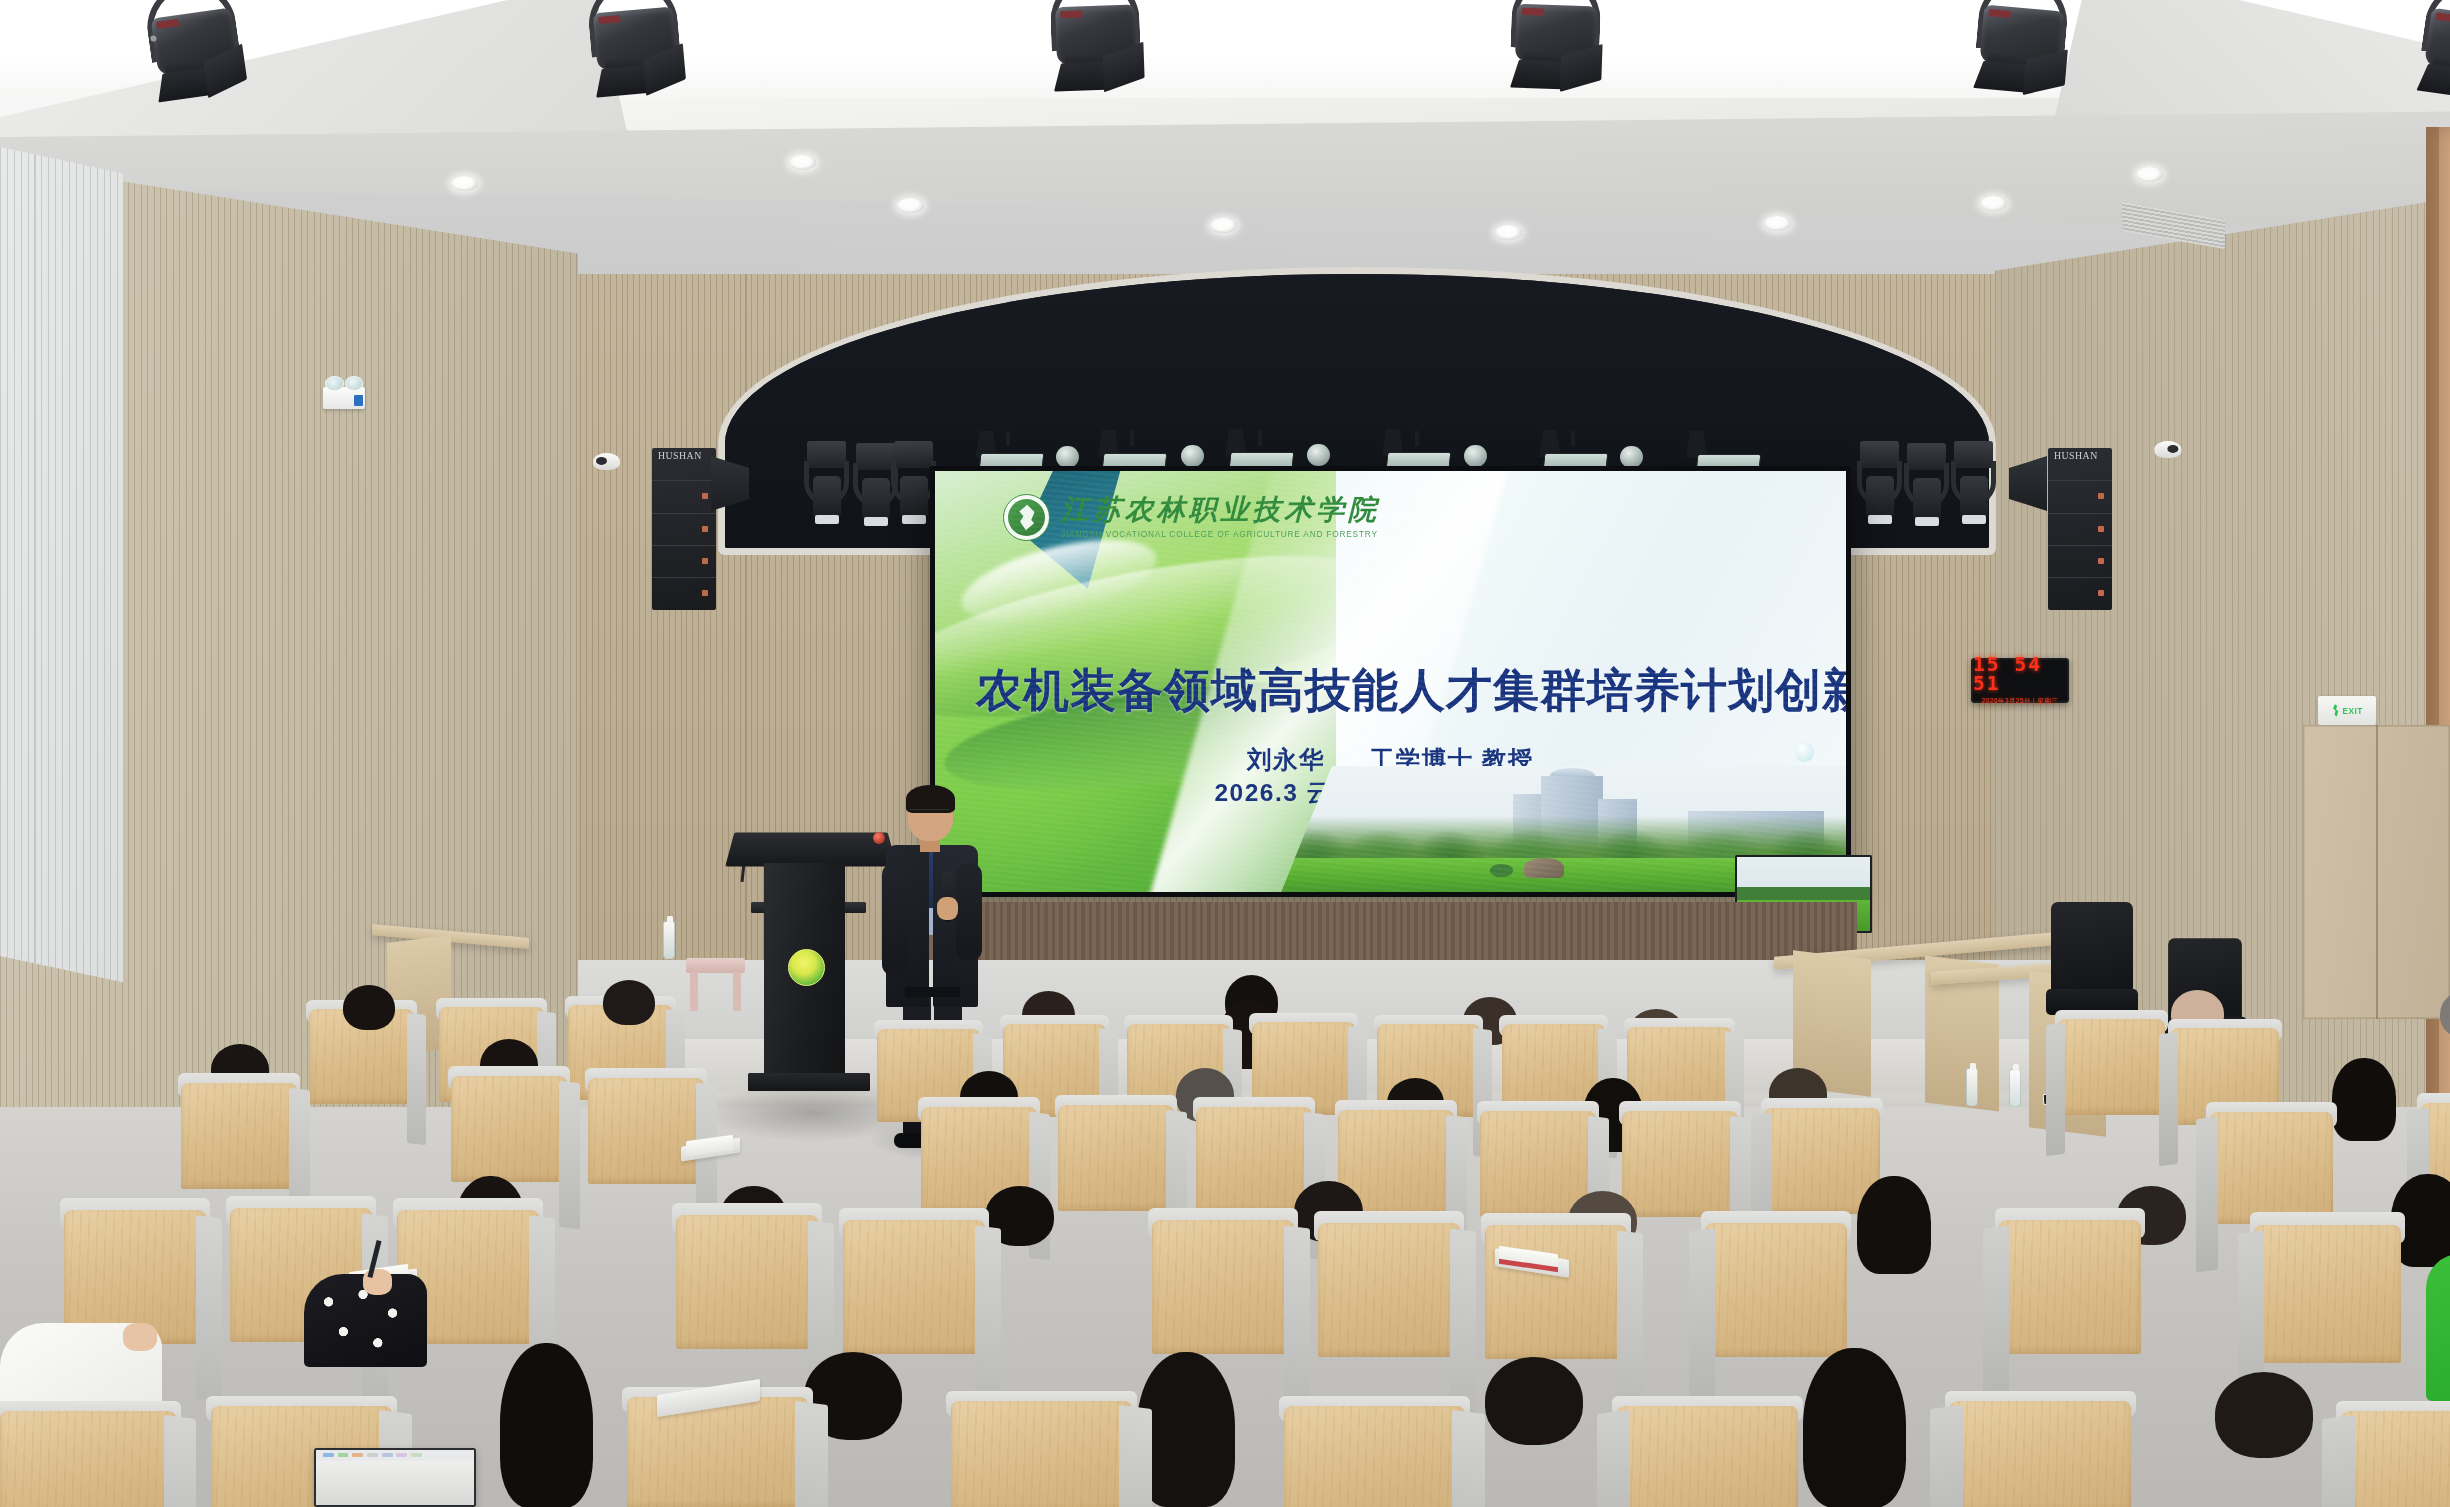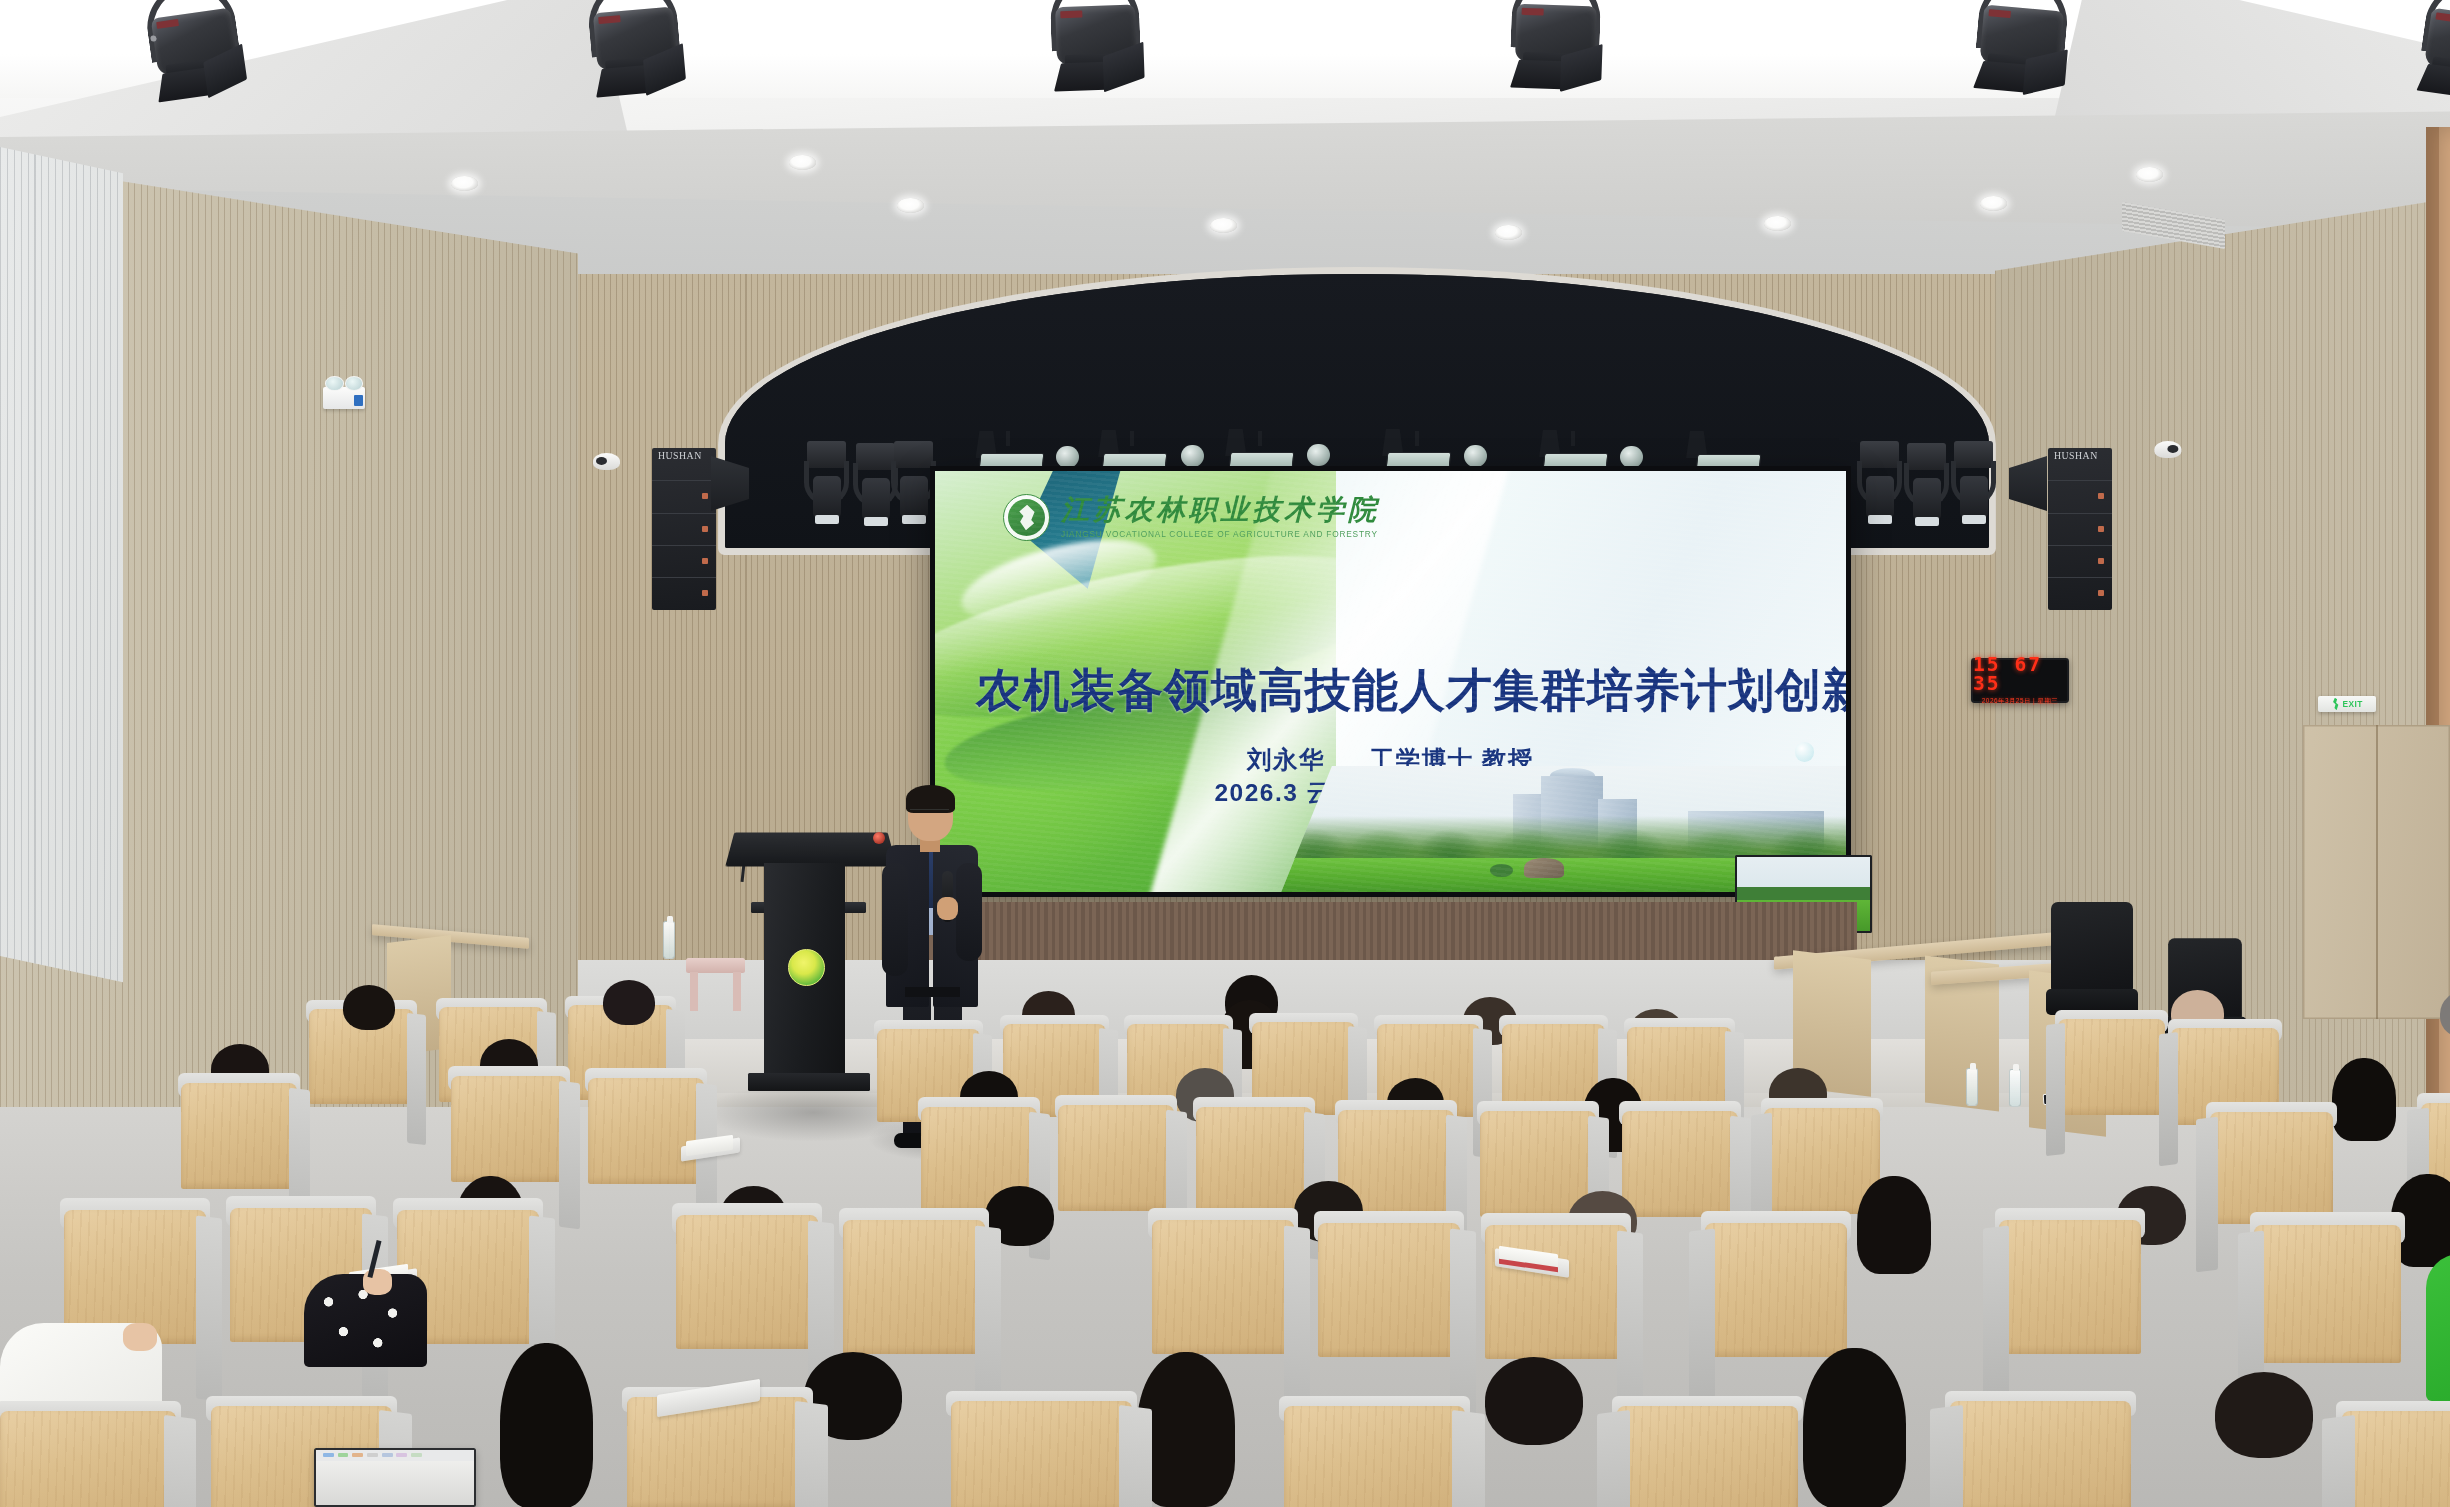--- a/index.html
+++ b/index.html
@@ -468,21 +468,21 @@
   }
   .emerg-light::before{left:2px;}
   .emerg-light::after{left:21.6px;}
   .emerg-blue{position:absolute;right:2px;bottom:2.5px;width:8.8px;height:10.8px;background:#2f6fc0;border-radius:1px;}
   .cctv{
     position:absolute;width:27.4px;height:16.7px;border-radius:50% 50% 40% 40%;
     background:linear-gradient(180deg,#fbfbfa,#dadad8);
   }
   .cctv::after{content:"";position:absolute;left:2.9px;top:4.4px;width:10.8px;height:7.8px;border-radius:50%;background:#2a2c30;}
   .exit-sign{
-    position:absolute;width:58px;height:16px;border-radius:2px;
+    position:absolute;width:58px;height:29px;border-radius:2px;
     background:linear-gradient(180deg,#f7f8f6,#e2e4e1);
     display:flex;align-items:center;justify-content:center;gap:2.5px;
     box-shadow:0 1.5px 3.9px rgba(0,0,0,.2);
   }
   .exit-glyph{width:8.8px;height:12.7px;background:#2ec45a;clip-path:polygon(42% 0,68% 12%,56% 40%,82% 56%,62% 100%,38% 82%,50% 52%,22% 34%);}
   .exit-txt{color:#2ec45a;font-size:8.3px;font-weight:700;letter-spacing:0.5px;}
   .door{
     position:absolute;background:linear-gradient(100deg,#cfc2a9 0%,#c0b197 100%);
     border:2px solid #a99madd;box-shadow:inset 0 0 0 1.5px rgba(130,110,80,.35);
   }
@@ -779,21 +779,21 @@
   <div class="exit-sign" style="left:2318px;top:696px;">
     <div class="exit-glyph"></div>
     <div class="exit-txt">EXIT</div>
   </div>
   <div class="door" style="left:2303px;top:725px;width:147px;height:294px;"></div>
   <div class="door-split" style="left:2376px;top:725px;height:294px;"></div>
 
   <div class="ac-vent" style="left:2122px;top:211px;width:103px;height:29px;transform:skewY(10deg);"></div>
 
   <div class="clock" style="left:1971px;top:658px;">
-    <div class="clock-time">15 67 35</div>
+    <div class="clock-time">15 54 51</div>
     <div class="clock-date">2026年3月25日 | 星期三</div>
   </div>
 
   <div class="small-monitor" style="left:1735px;top:855px;width:137px;height:78px;">
     <div class="sm-sky"></div>
     <div class="sm-trees"></div>
     <div class="sm-grass"></div>
   </div>
 
   <div class="stage-skirt"></div>

